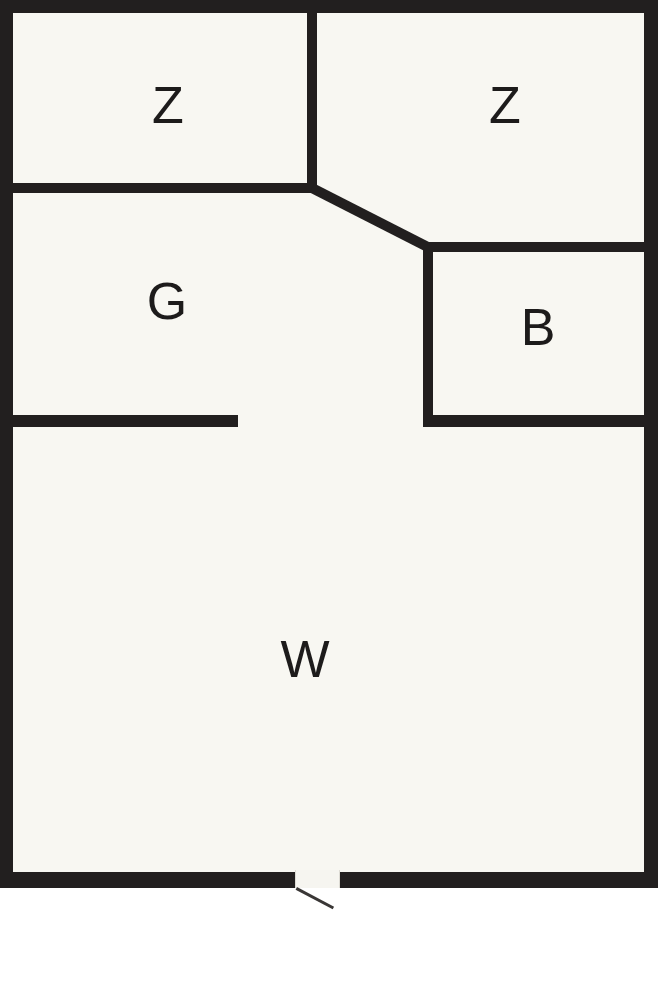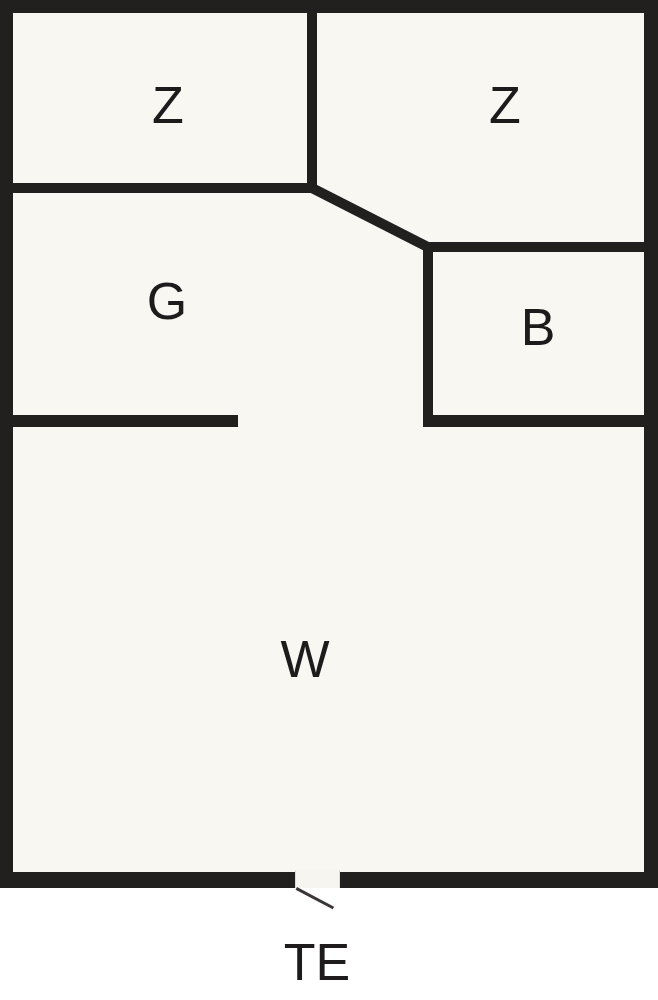--- a/index.html
+++ b/index.html
@@ -91,15 +91,14 @@
   <div class="wall" style="left:0;    top:415px;width:238px;height:12px;"></div>
 
   <div class="door-gap"></div>
   <div class="door-line"></div>
 
   <div class="room-label label-z1">Z</div>
   <div class="room-label label-z2">Z</div>
   <div class="room-label label-g">G</div>
   <div class="room-label label-b">B</div>
   <div class="room-label label-w">W</div>
-  <div class="room-label label-te">TE</div>
 
 </div>
 
 </body></html>

